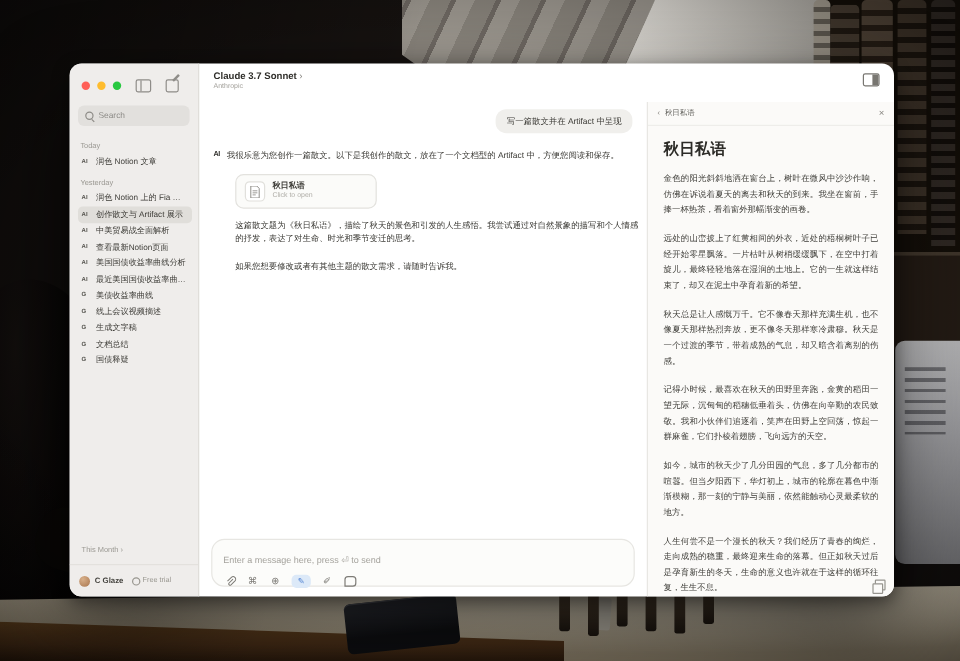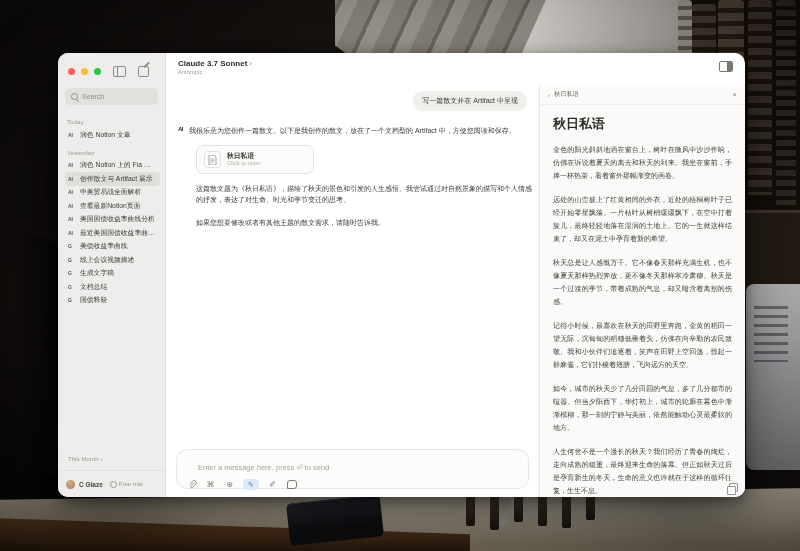--- a/index.html
+++ b/index.html
@@ -106,21 +106,21 @@
   .doc-ic{width:15px;height:15px;background:#ffffff;border:1px solid #e1e0dc;border-radius:4px;
     display:flex;align-items:center;justify-content:center;flex:none;}
   .card-tx{line-height:1.35;min-width:0;}
   .card-title{font-size:6.8px;font-weight:700;color:#3a3934;white-space:nowrap;}
   .card-sub{font-size:5.8px;color:#b0aea8;white-space:nowrap;}
   .para2{position:absolute;left:30px;top:98px;width:340px;}
   .para3{position:absolute;left:30px;top:132px;width:340px;}
   .composer{position:absolute;left:10px;right:10px;bottom:8px;height:40px;border:1px solid #e7e6e2;
     background:#fcfcfa;border-radius:11px;padding:6px 9px 0 9px;box-sizing:border-box;}
   .composer input{border:none;outline:none;background:transparent;width:100%;
-    font-size:7.5px;color:#3a3934;font-family:inherit;padding:0;margin-left:12px;}
+    font-size:7.5px;color:#3a3934;font-family:inherit;padding:0;}
   .composer input::placeholder{color:#a5a39d;}
   .tools{display:flex;align-items:center;gap:8px;margin-top:5px;}
   .t-ic{width:11px;height:11px;display:flex;align-items:center;justify-content:center;color:#7d7b76;font-size:8px;}
   .t-ic.cmd::before{content:"⌘";}
   .t-ic.globe::before{content:"⊕";}
   .t-ic.pen{background:#dce9f8;border-radius:4px;width:16px;color:#4c7fd0;}
   .t-ic.pen::before{content:"✎";font-size:7px;}
   .t-ic.wand::before{content:"✐";}
   .t-bubble{width:8px;height:7px;border:1px solid #7d7b76;border-radius:3px 3px 3px 0;}
   

